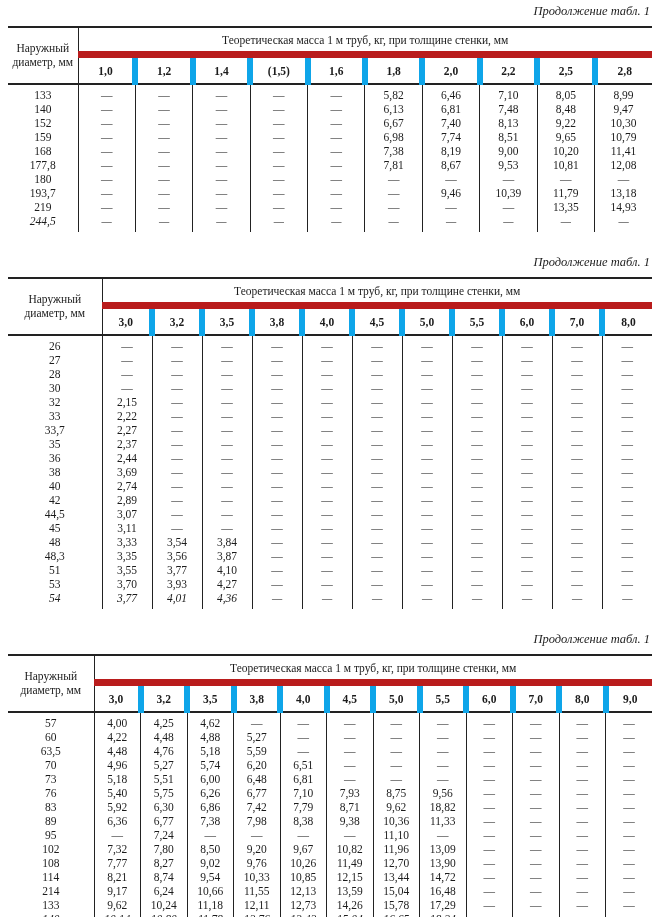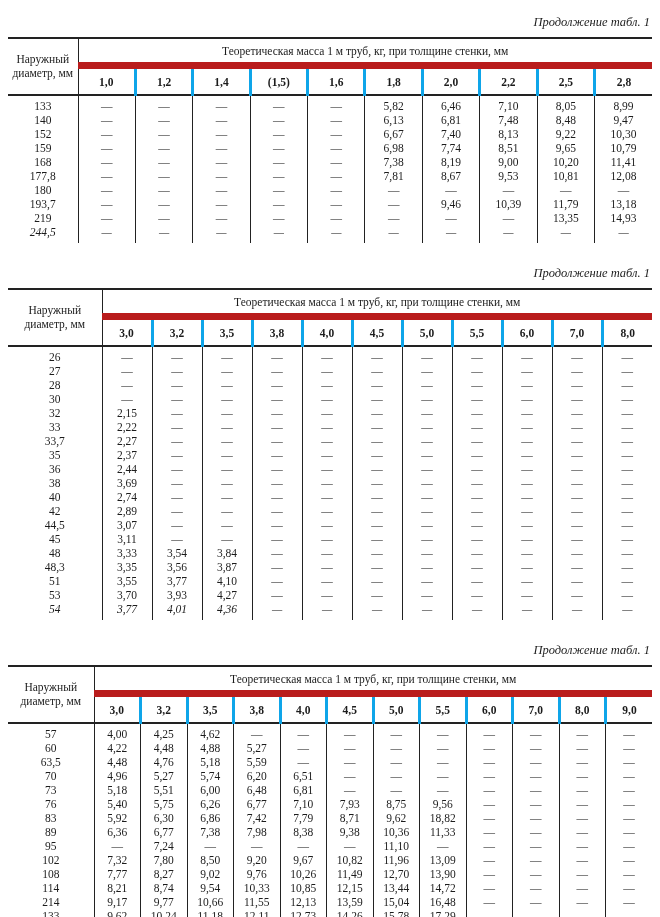--- a/index.html
+++ b/index.html
@@ -15,21 +15,21 @@
     font-family: "Liberation Serif", "DejaVu Serif", serif;
     box-sizing: border-box;
     padding: 4px 8px 0 8px;
     overflow: hidden;
   }
   .continuation {
     text-align: right;
     font-style: italic;
     font-size: 12.5px;
     line-height: 15px;
-    margin: 11px 2px 7px 0;
+    margin: 0 2px 7px 0;
     color: #1c1c1c;
   }
   .tbl-wrap { margin-bottom: 23px; }
   table.pipes {
     width: 644px;
     border-collapse: collapse;
     table-layout: fixed;
     border-top: 2px solid #222222;
     font-size: 11.5px;
   }
@@ -53,21 +53,21 @@
     border-bottom: 7px solid #b91c1c;
     height: 23px;
     font-size: 11.5px;
   }
   table.pipes th.sub {
     border-bottom: 2px solid #222222;
     height: 25px;
     font-size: 11.5px;
     font-weight: bold;
   }
-  table.pipes th.sub + th.sub { border-left: 3px solid #0ea5e9; }
+  table.pipes th.sub + th.sub { border-left: 6px solid #0ea5e9; }
   
   table.pipes td { height: 14px; line-height: 14px; }
   table.pipes td + td { border-left: 1px solid #222222; }
   table.pipes tbody tr:first-child td { padding-top: 3px; }
   table.pipes tbody tr:last-child td { padding-bottom: 4px; font-style: italic; }
   table.pipes td.dash { color: #3d3d3d; }
   
   .t1 col.c-diam { width: 70px; }
   .t2 col.c-diam { width: 94px; }
   .t3 col.c-diam { width: 86px; }
@@ -769,21 +769,21 @@
             <td>13,44</td>
             <td>14,72</td>
             <td class="dash">—</td>
             <td class="dash">—</td>
             <td class="dash">—</td>
             <td class="dash">—</td>
           </tr>
           <tr>
             <td>214</td>
             <td>9,17</td>
-            <td>9,77</td>
+            <td>6,24</td>
             <td>10,66</td>
             <td>11,55</td>
             <td>12,13</td>
             <td>13,59</td>
             <td>15,04</td>
             <td>16,48</td>
             <td class="dash">—</td>
             <td class="dash">—</td>
             <td class="dash">—</td>
             <td class="dash">—</td>

